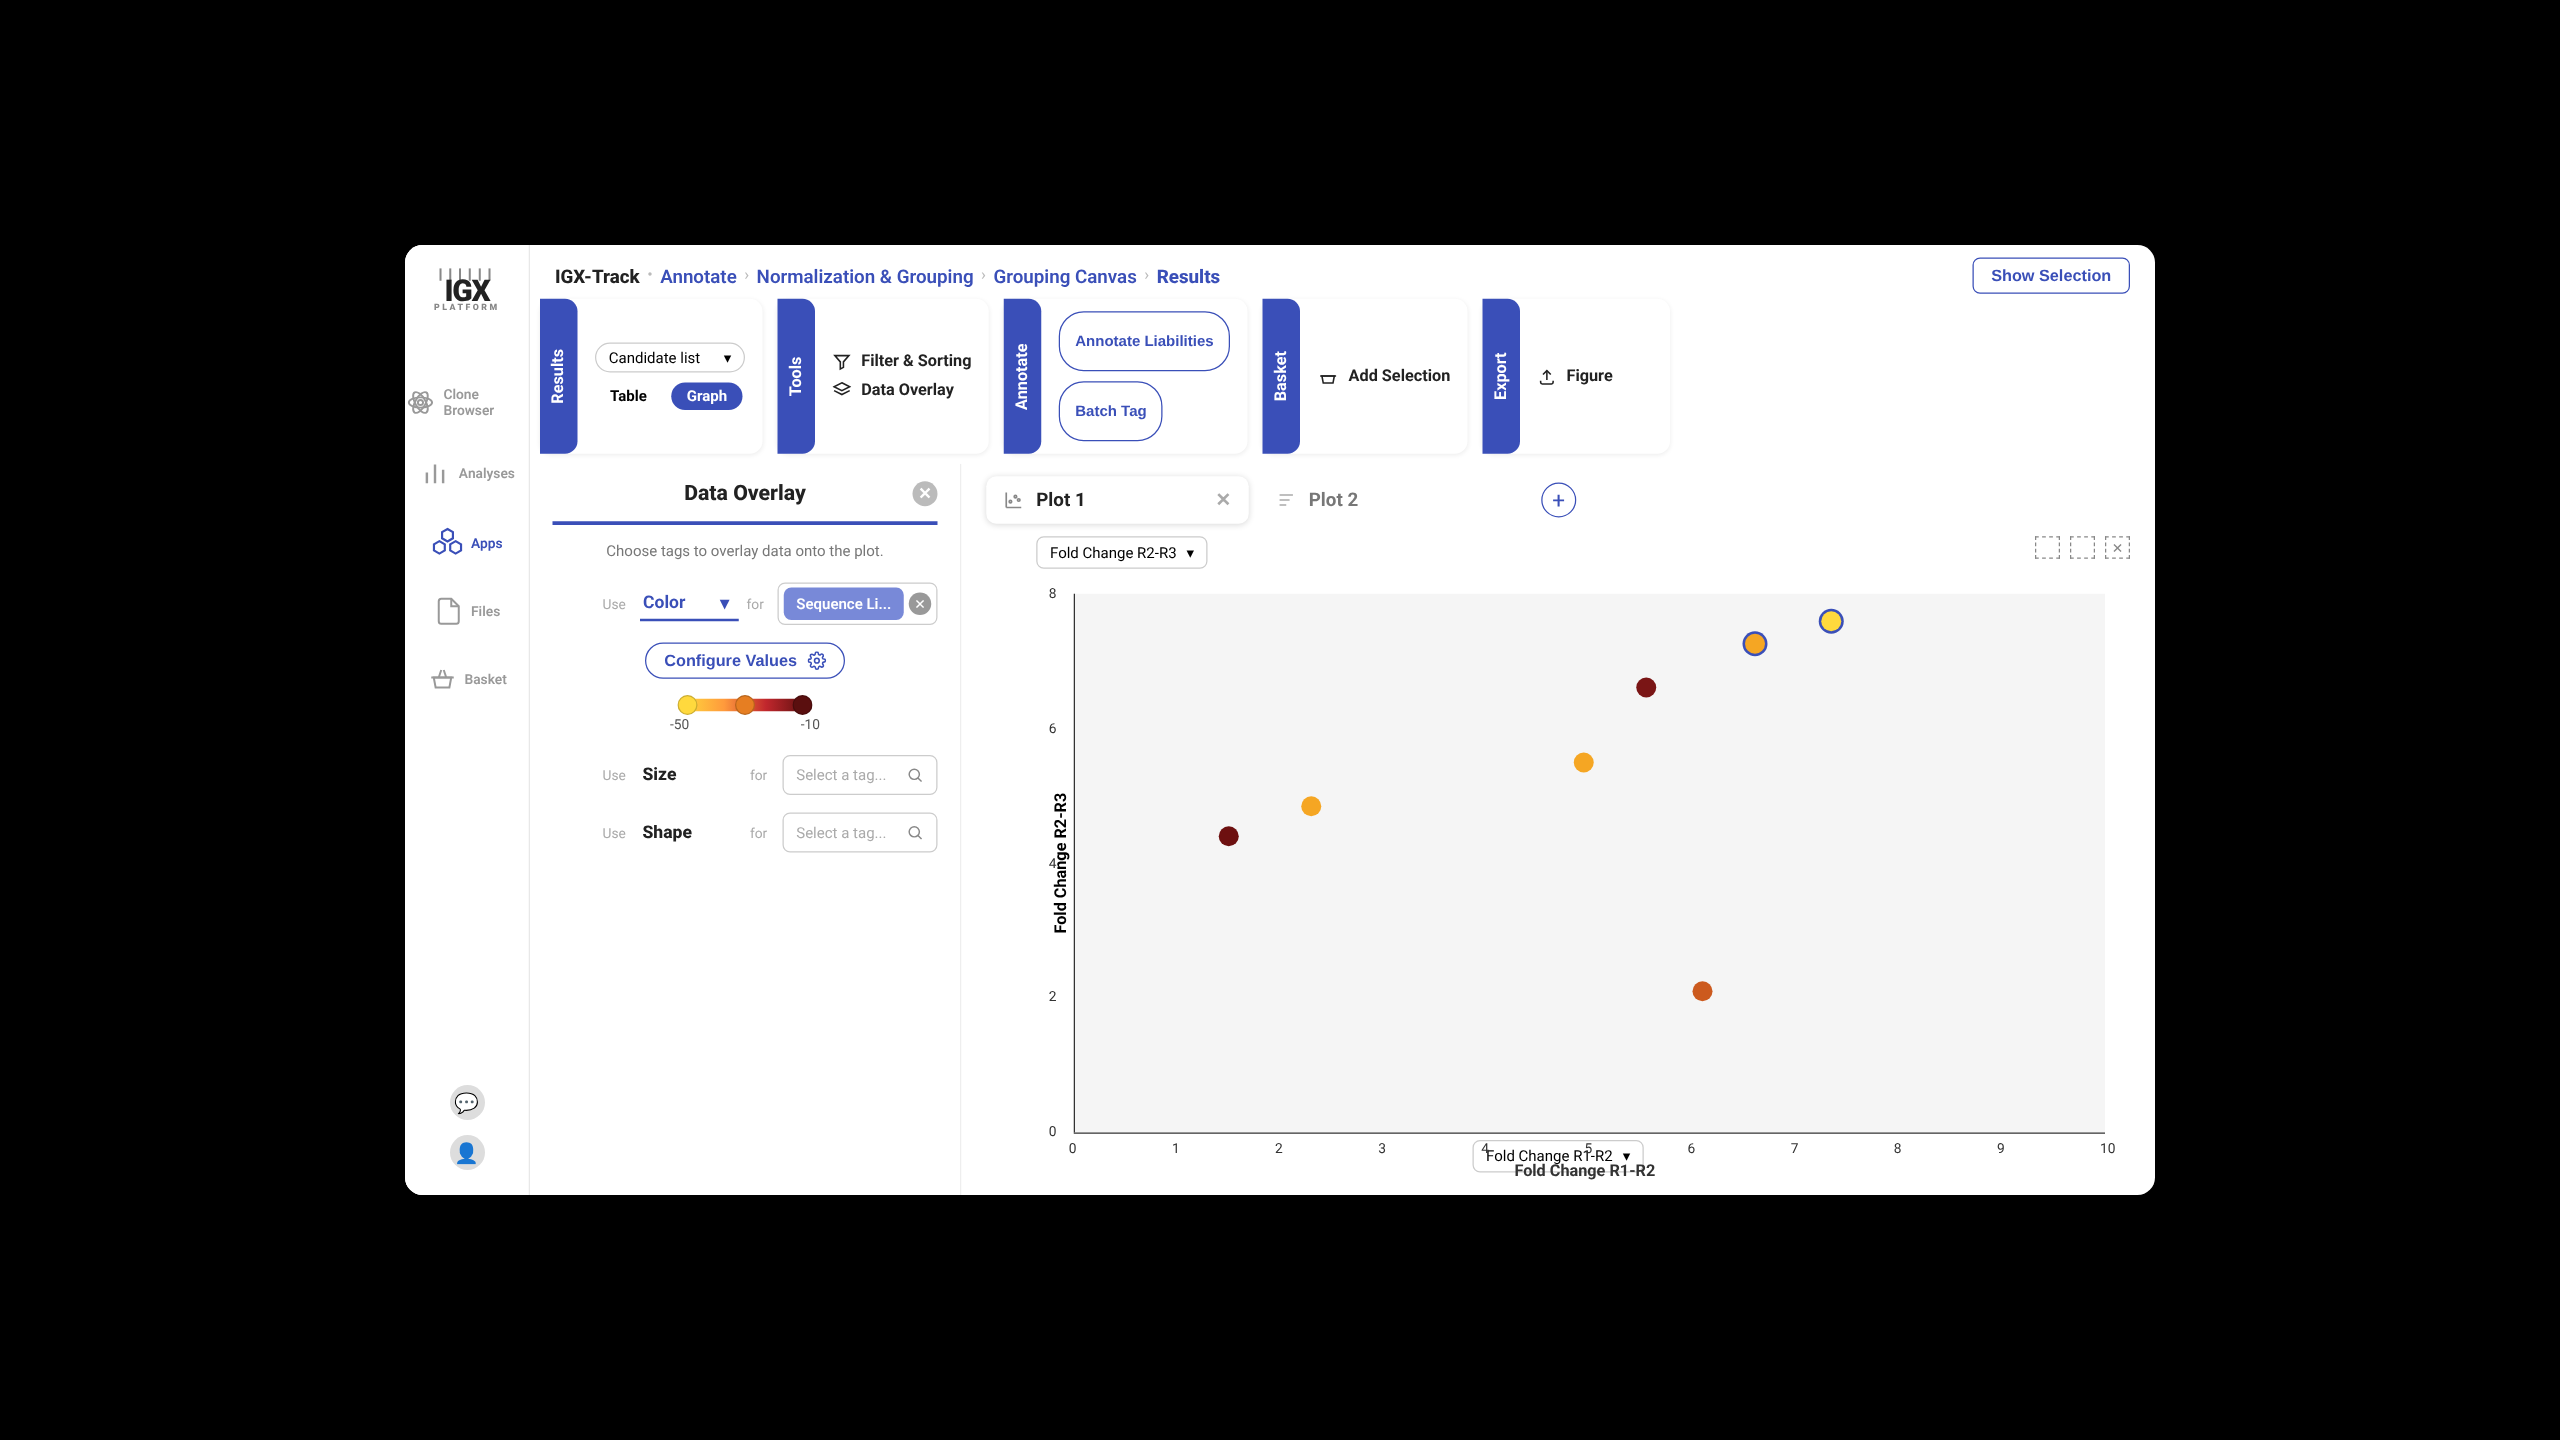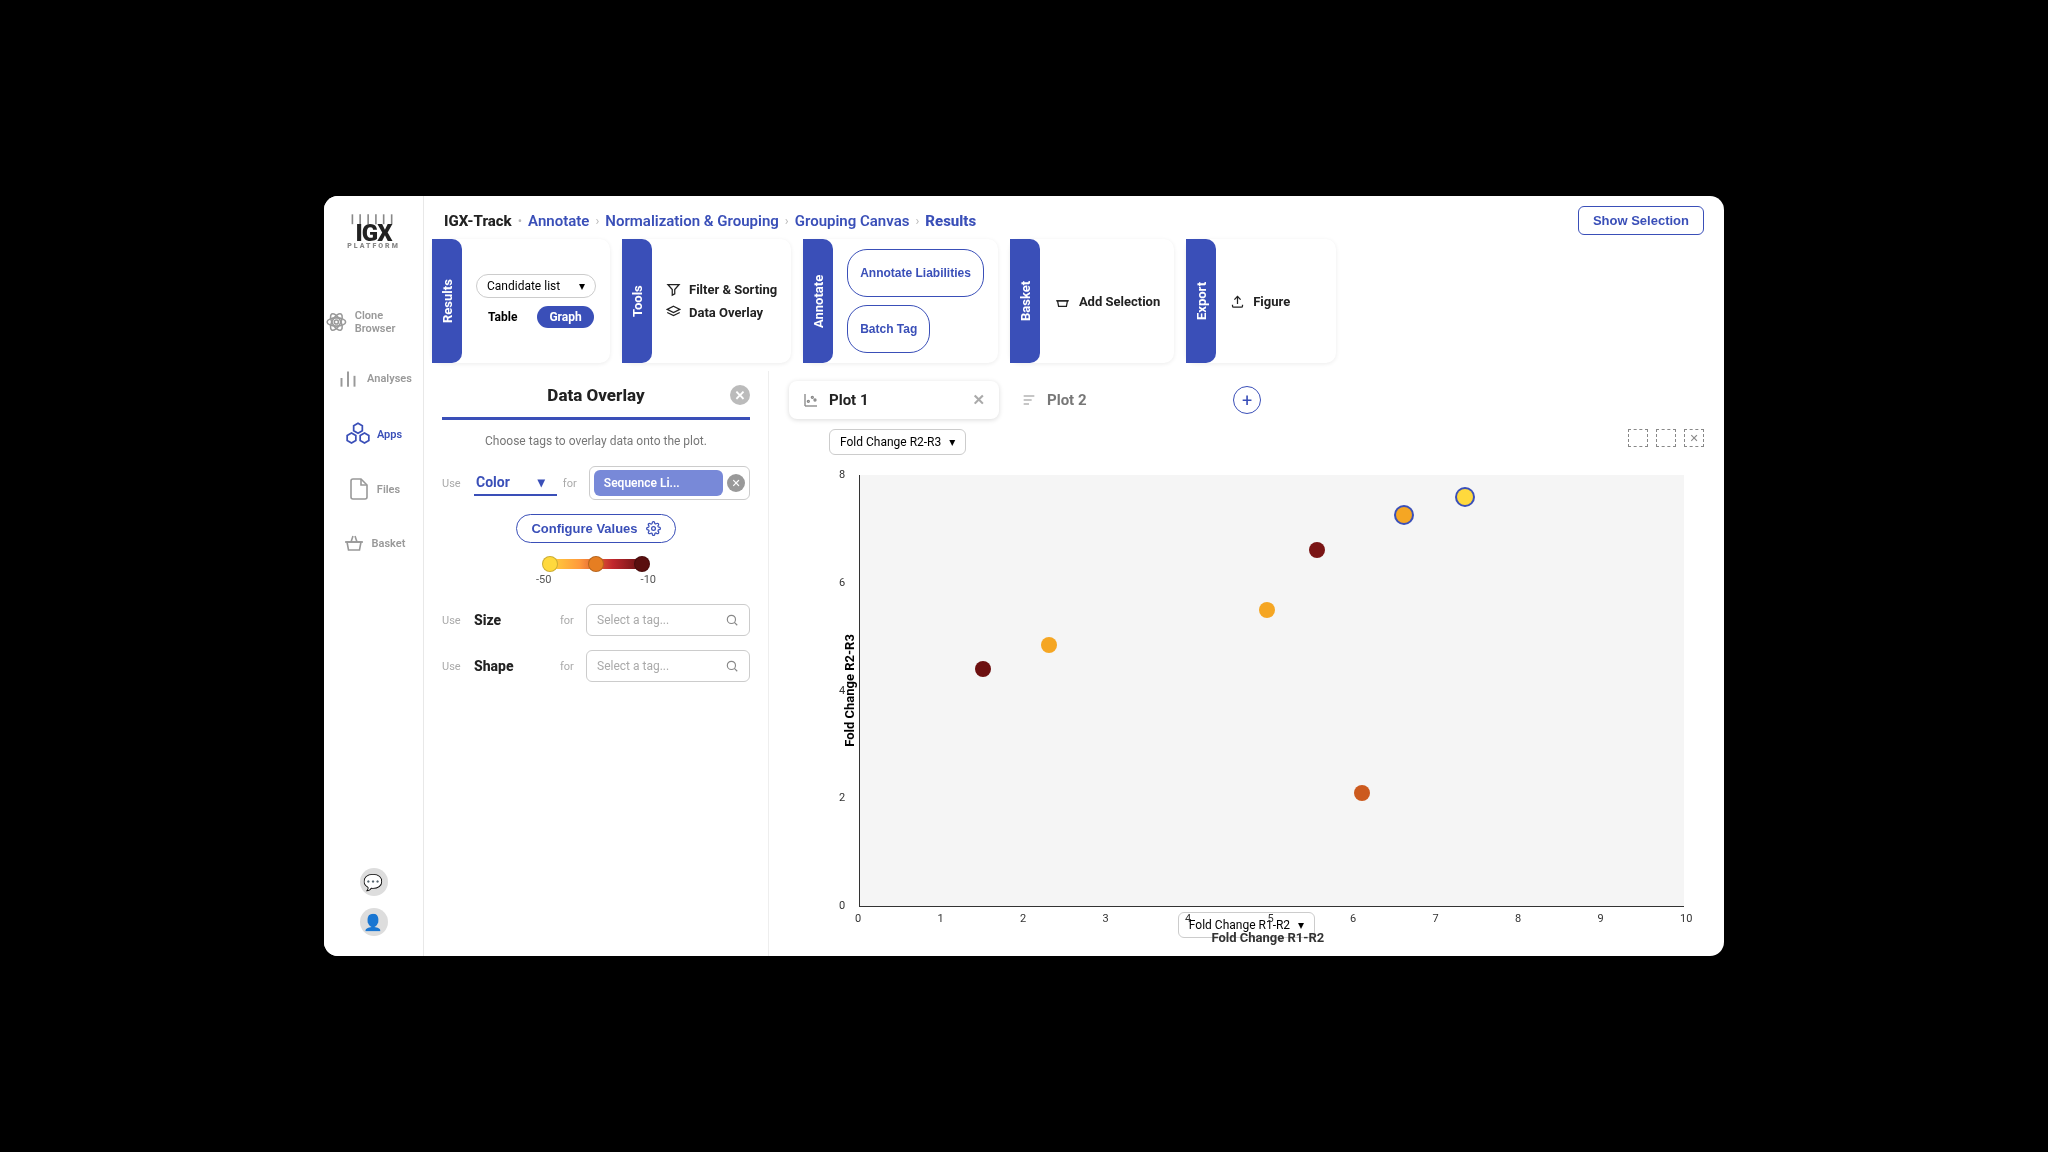--- a/index.html
+++ b/index.html
@@ -40,21 +40,21 @@
 .tool-row { display: flex; align-items: center; gap: 8px; font-size: 13px; font-weight: 700; color: #222; cursor: pointer; }
 .pill { border: 1.5px solid #3a4fb8; color: #3a4fb8; padding: 16px 12px; border-radius: 20px; font-size: 12px; font-weight: 600; cursor: pointer; background: #fff; }
 
 
 .content { display: flex; flex: 1; overflow: hidden; }
 .overlay-panel { width: 345px; border-right: 1px solid #eee; padding: 14px 18px; display: flex; flex-direction: column; }
 .overlay-header { display: flex; align-items: center; justify-content: center; position: relative; padding-bottom: 12px; border-bottom: 3px solid #3a4fb8; margin-bottom: 14px; }
 .overlay-title { font-size: 17px; font-weight: 800; color: #222; }
 .close-x { position: absolute; right: 0; width: 20px; height: 20px; border-radius: 50%; background: #bbb; color: #fff; display: flex; align-items: center; justify-content: center; font-size: 13px; cursor: pointer; font-weight: 700; }
 .overlay-hint { font-size: 12px; color: #777; text-align: center; margin-bottom: 18px; }
-.overlay-row { display: flex; align-items: center; gap: 6px; margin-bottom: 14px; }
+.overlay-row { display: flex; align-items: center; gap: 6px; margin-bottom: 14px; margin-left: 40px; }
 .use-lbl { font-size: 11px; color: #aaa; width: 26px; }
 .for-lbl { font-size: 11px; color: #aaa; width: 20px; }
 .attr-select { color: #3a4fb8; font-weight: 700; font-size: 14px; border-bottom: 2px solid #3a4fb8; padding: 4px 12px 4px 2px; cursor: pointer; display:flex; align-items:center; gap:28px; min-width:76px;}
 .attr-static { font-weight: 800; font-size: 14px; color: #222; min-width: 80px; }
 .tag-chip { flex: 1; background: #7889d8; color: #fff; border-radius: 6px; padding: 6px 10px; font-size: 12px; font-weight: 600; display: flex; align-items: center; overflow:hidden; white-space:nowrap; text-overflow:ellipsis; }
 .tag-chip-wrap { flex:1; display:flex; align-items:center; border: 1.5px solid #ccc; border-radius:6px; padding:3px 4px; gap:4px;}
 .chip-x { width:18px; height:18px; border-radius:50%; background:#999; color:#fff; display:flex; align-items:center; justify-content:center; font-size:11px; cursor:pointer;}
 .tag-input { flex: 1; border: 1.5px solid #ccc; border-radius: 6px; padding: 8px 10px; font-size: 12px; color: #aaa; display:flex; align-items:center; justify-content:space-between; cursor:pointer;}
 .config-btn { border: 1.5px solid #3a4fb8; color: #3a4fb8; border-radius: 20px; padding: 6px 14px; font-size: 13px; font-weight: 700; display: flex; align-items: center; gap: 8px; margin: 0 auto 10px auto; cursor: pointer; background:#fff;}
 .gradient-bar { width: 100px; height: 10px; border-radius: 6px; background: linear-gradient(90deg, #ffd93d, #ff9a3c, #c1272d, #5a0f0f); margin: 6px auto 4px auto; position:relative;}

